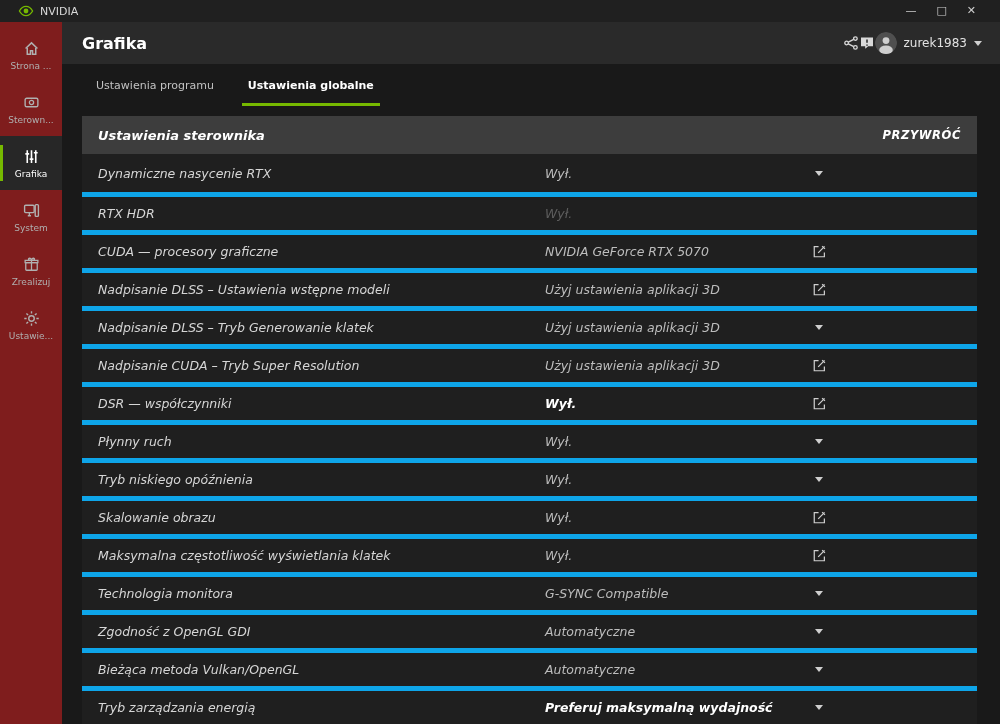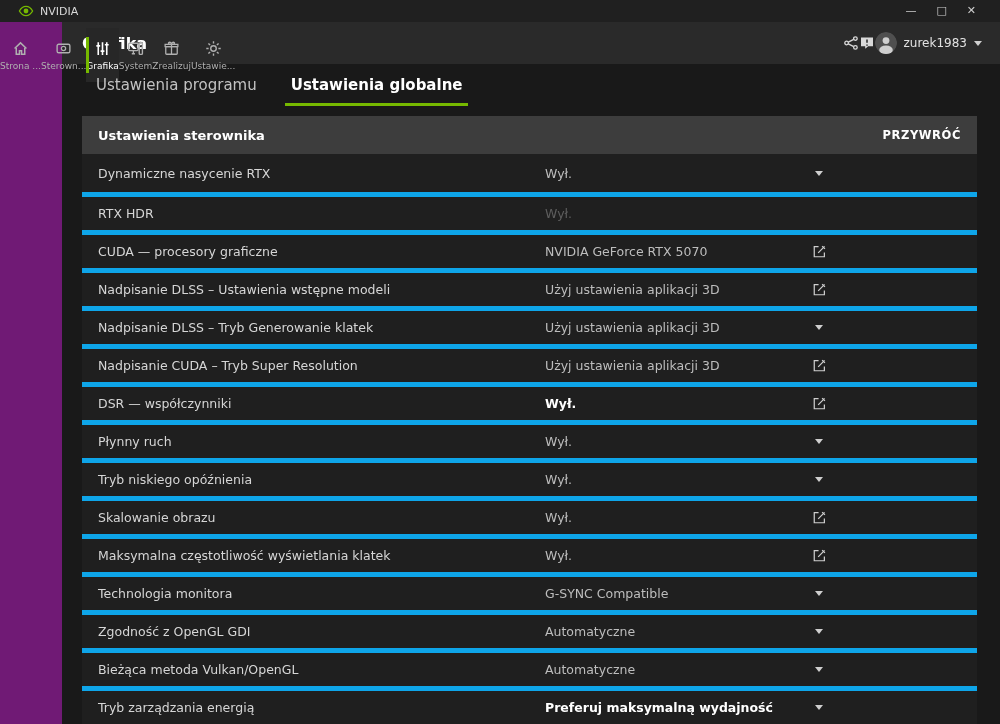--- a/index.html
+++ b/index.html
@@ -11,22 +11,22 @@
   .titlebar { height:22px; background:#202020; display:flex; align-items:center;
               padding:0 18px; flex:0 0 22px; }
   .nv-logo { width:16px; height:16px; margin-right:6px; display:flex; align-items:center; }
   .titlebar-title { font-size:11px; color:#d9d9d9; }
   .win-controls { margin-left:auto; display:flex; align-items:center; gap:20px; padding-right:6px; }
   .win-btn { color:#cfcfcf; font-size:11px; line-height:22px; cursor:pointer; }
 
   .body-row { flex:1; display:flex; min-height:0; }
 
   
-  .sidebar { width:62px; background:#701a75; padding-top:6px; display:flex;
-             flex-direction:row; flex:0 0 62px; }
+  .sidebar { width:62px; background:#7f1d1d; padding-top:6px; display:flex;
+             flex-direction:column; flex:0 0 62px; }
   .side-item { height:54px; display:flex; flex-direction:column; align-items:center;
                justify-content:center; gap:4px; color:#b0b0b0; font-size:9px;
                position:relative; cursor:pointer; text-align:center; }
   .side-item.active { background:#272727; color:#ffffff; }
   .side-item.active::before { content:""; position:absolute; left:0; top:9px; bottom:9px;
                width:3px; background:#76b900; }
   .side-icon { height:17px; display:flex; align-items:center; justify-content:center; }
   .side-label { max-width:58px; white-space:nowrap; overflow:hidden; }
 
   
@@ -38,28 +38,28 @@
   .action-icon { display:flex; align-items:center; color:#d9d9d9; cursor:pointer; }
   .user-chip { display:flex; align-items:center; gap:7px; cursor:pointer; }
   .avatar-svg { border-radius:50%; overflow:hidden; display:block; }
   .user-name { color:#e2e2e2; font-size:12px; }
   .caret { width:0; height:0; border-left:4.5px solid transparent;
            border-right:4.5px solid transparent; border-top:5px solid #cfcfcf; }
 
   
   .tab-bar { height:42px; display:flex; align-items:stretch; padding-left:22px; gap:10px;
              flex:0 0 42px; }
-  .tab { display:flex; align-items:center; padding:17px 12px; color:#c2c2c2; font-size:15px;
+  .tab { display:flex; align-items:center; padding:17px 12px; color:#c2c2c2; font-size:11px;
          position:relative; cursor:pointer; }
   .tab.active { color:#ffffff; font-weight:bold;justify-content:flex-end; }
   .tab.active::after { content:""; position:absolute; left:6px; right:6px; bottom:0;
          height:3px; background:#76b900; }
 
   
-  .content { flex:1; padding:10px 23px 0 20px; min-height:0; }
+  .content { flex:1; padding:10px 23px 0 20px; min-height:0;font-style:italic; }
   .table { background:#1f1f1f; height:100%; }
   .table-header { height:38px; background:#3d3d3d; display:flex; align-items:center;
                   padding:0 16px; }
   .table-header-title { color:#ffffff; font-size:13px; font-weight:bold; }
   .restore { margin-left:auto; color:#ffffff; font-size:11.5px; font-weight:bold;
              letter-spacing:0.6px; cursor:pointer; }
   .row { height:38px; display:flex; align-items:center; border-top:5px solid #0ea5e9;
          padding-left:16px; position:relative; cursor:pointer; }
   .row:first-child { border-top:none; }
   .row-label { color:#d6d6d6; font-size:12.5px; white-space:nowrap; }

